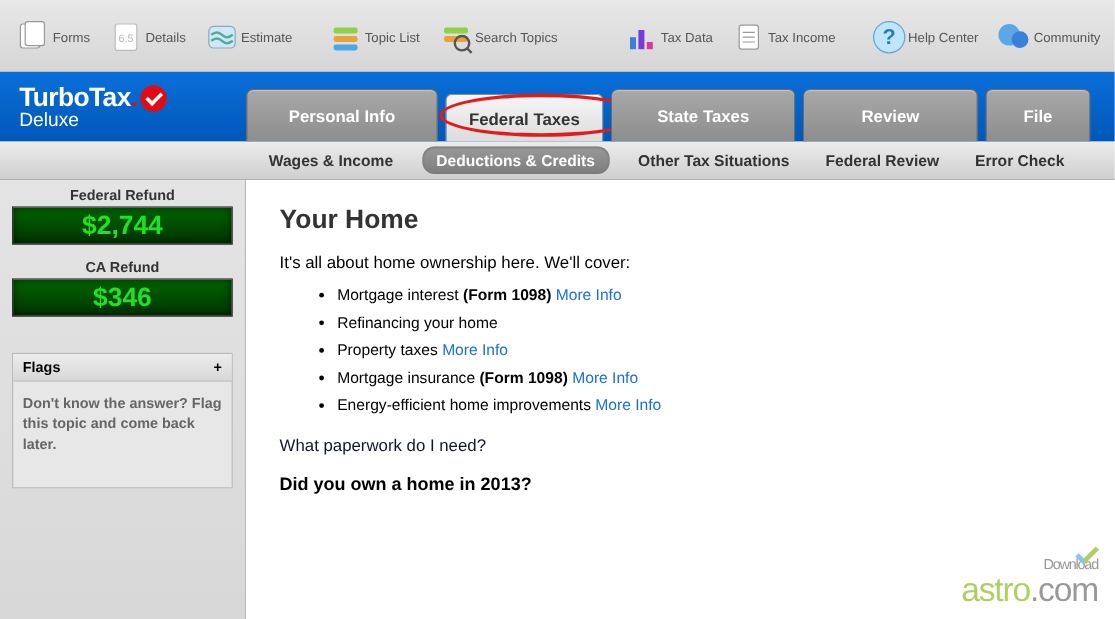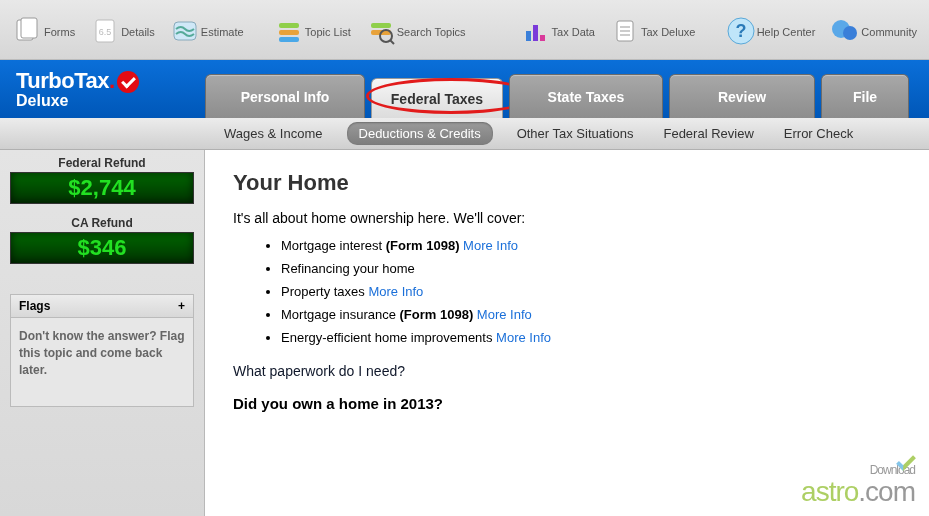--- a/index.html
+++ b/index.html
@@ -50,21 +50,21 @@
   align-items: center;
 }
 .brand {
   width: 205px;
   padding-left: 16px;
   color: #fff;
   font-family: Arial, sans-serif;
 }
 .brand .name { font-size: 22px; font-weight: 900; letter-spacing: -0.5px; }
 .brand .name .dot { color: #e30b13; }
-.brand .edition { font-size: 16px; font-weight: 700; margin-top: -2px; }
+.brand .edition { font-size: 16px; font-weight: 400; margin-top: -2px; }
 .brand .check {
   display: inline-block;
   width: 22px; height: 22px;
   background: #e30b13;
   border-radius: 50%;
   vertical-align: middle;
   margin-left: 2px;
   position: relative;
 }
 .brand .check::after {
@@ -126,21 +126,21 @@
 .sub-tabs {
   height: 32px;
   background: linear-gradient(#ececec, #cfcfcf);
   border-bottom: 1px solid #b0b0b0;
   display: flex;
   align-items: center;
   padding-left: 218px;
   gap: 18px;
   font-size: 13px;
   color: #333;
-  font-weight: normal;
+  font-weight: bold;
 }
 .sub-tab { cursor: pointer; padding: 4px 6px; }
 .sub-tab.active {
   background: linear-gradient(#9a9a9a, #7d7d7d);
   color: #fff;
   border-radius: 10px;
   padding: 4px 12px;
   box-shadow: inset 0 1px 2px rgba(0,0,0,0.3);
 }
 
@@ -319,21 +319,21 @@
     </div>
     <div class="toolbar-btn">
       <div class="icon-wrap">
           <svg width="28" height="28">
             <rect x="6" y="4" width="16" height="20" rx="2" fill="#fff" stroke="#999"></rect>
             <line x1="9" y1="10" x2="19" y2="10" stroke="#999"></line>
             <line x1="9" y1="14" x2="19" y2="14" stroke="#999"></line>
             <line x1="9" y1="18" x2="19" y2="18" stroke="#999"></line>
           </svg>
         </div>
-      <span>Tax Deluxe</span>
+      <span>Tax Income</span>
     </div>
   </div>
   <div class="toolbar-group">
     <div class="toolbar-btn">
       <div class="icon-wrap">
           <svg width="30" height="30">
             <circle cx="15" cy="15" r="13" fill="#bfe5f9" stroke="#5aa8d8"></circle>
             <text x="15" y="21" font-size="18" font-weight="bold" fill="#2a7ab8" text-anchor="middle">?</text>
           </svg>
         </div>

